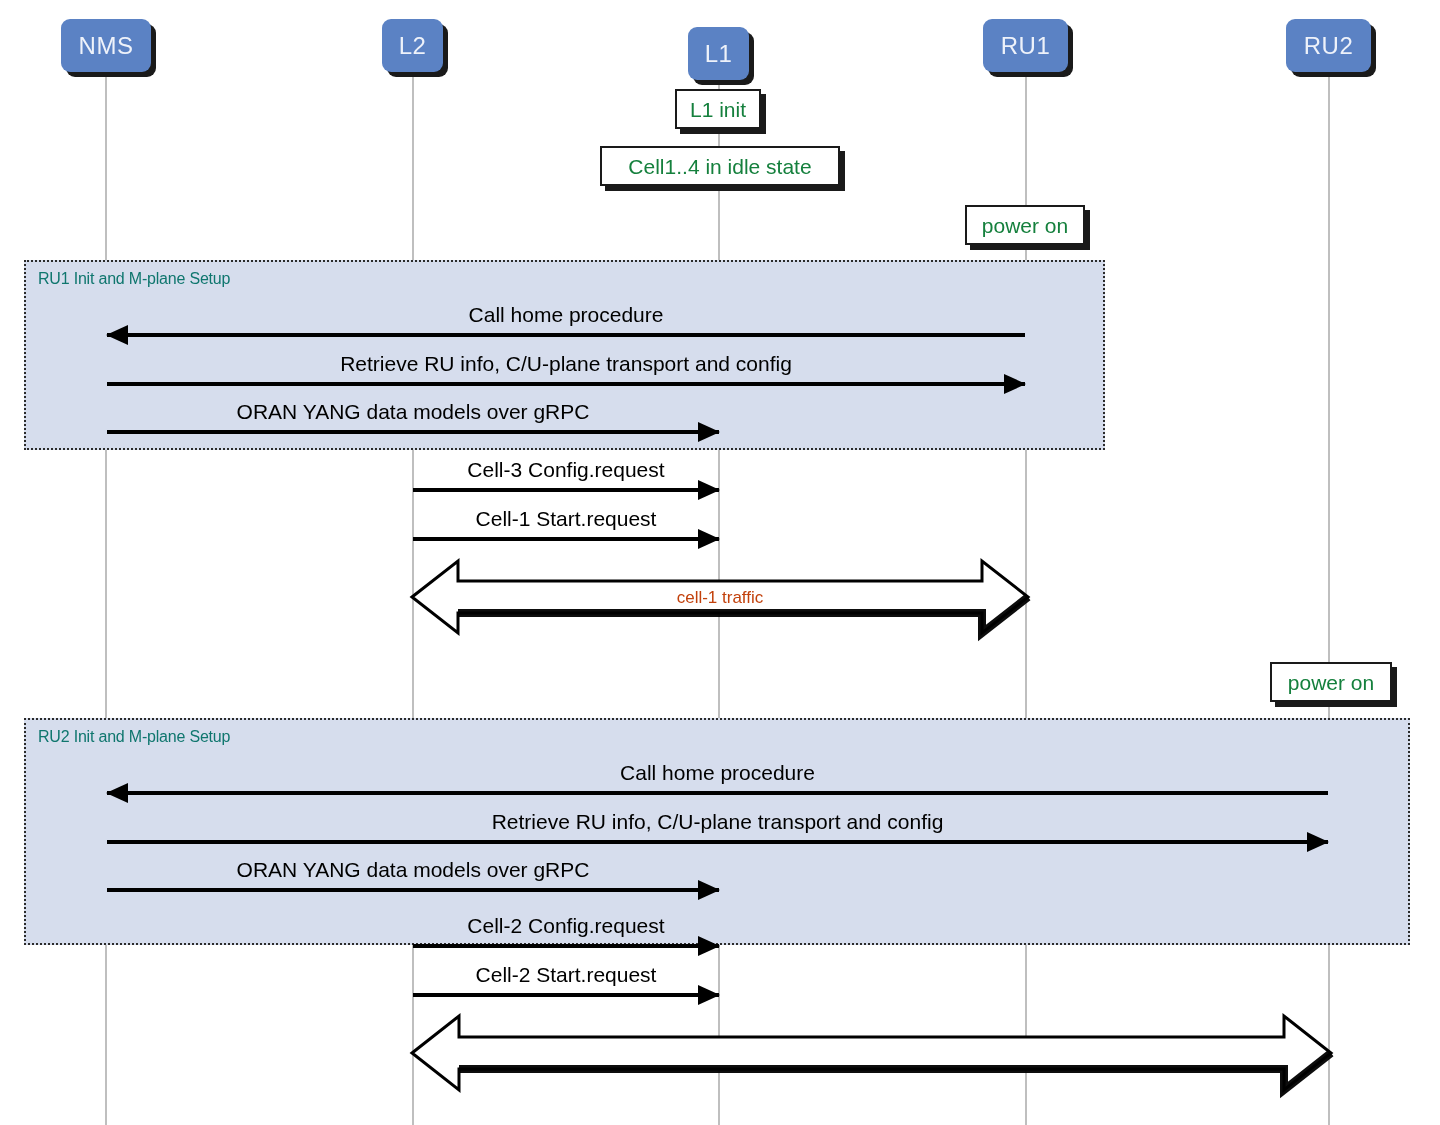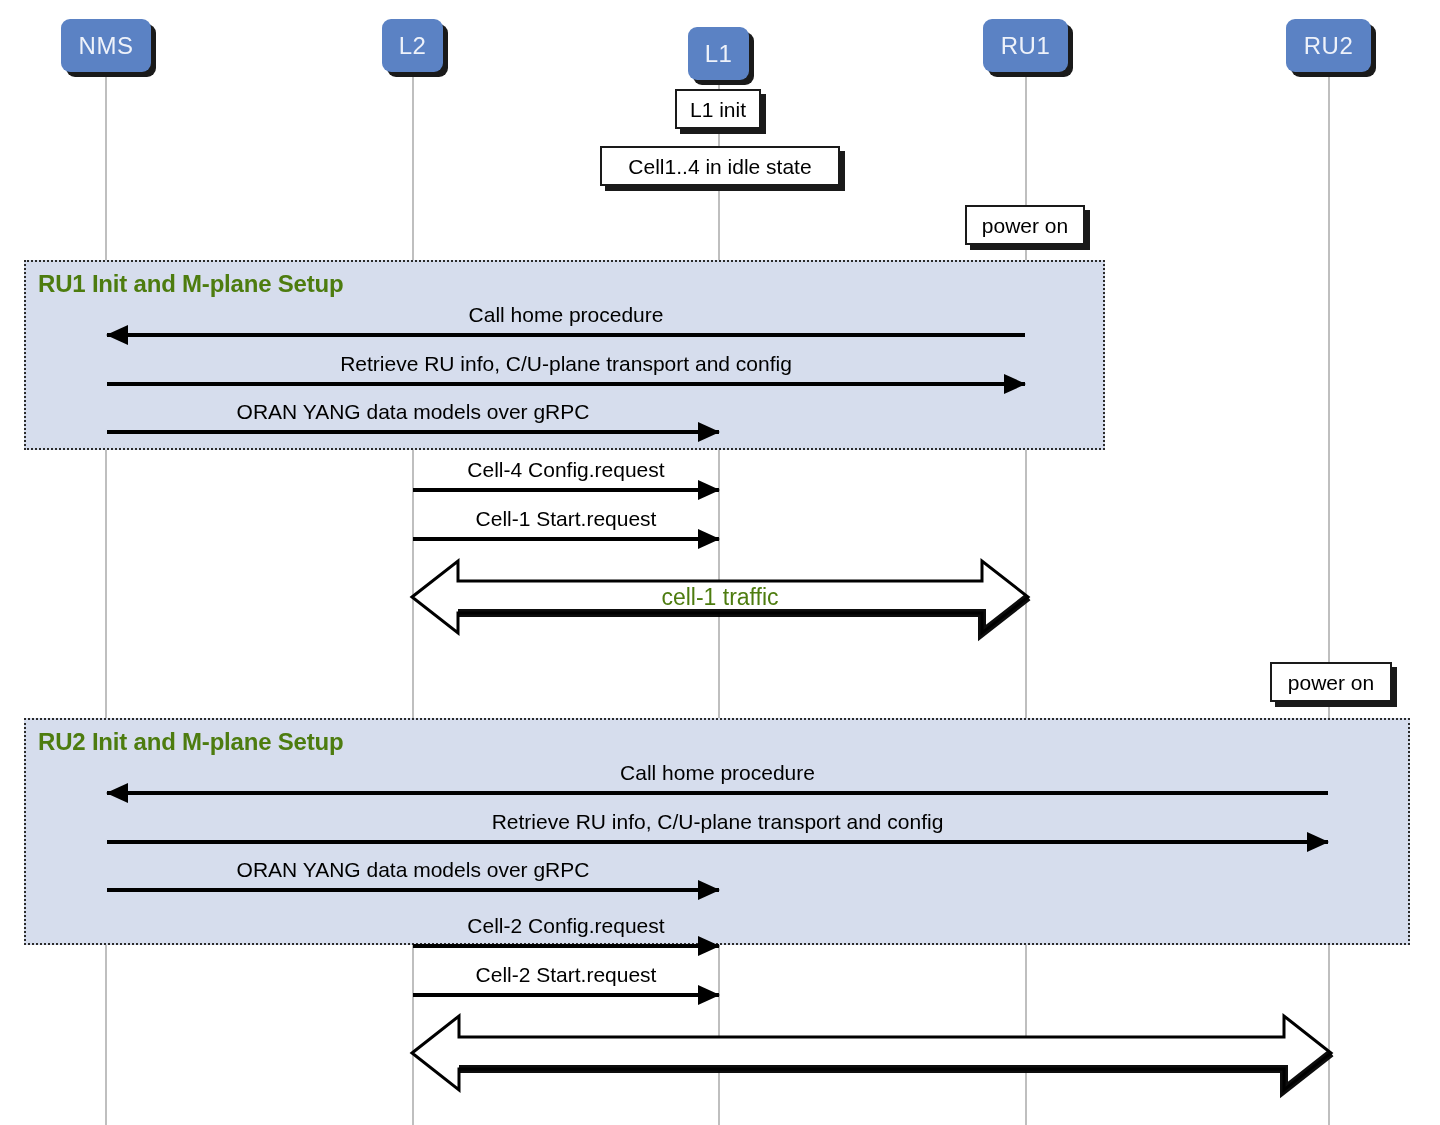--- a/index.html
+++ b/index.html
@@ -47,39 +47,39 @@
     background: #ffffff;
     border: 2px solid #1a1a1a;
     box-shadow: 5px 5px 0 0 #1a1a1a;
     display: flex;
     align-items: center;
     justify-content: center;
     box-sizing: border-box;
   }
   .note-label {
     font-size: 21px;
-    color: #000000;
+    color: #15803d;
     white-space: nowrap;
     line-height: 1;
   }
 
   
   .fragment {
     position: absolute;
     background: #d6dded;
     border: 2px dotted #2b2b2b;
     box-sizing: border-box;
   }
   .fragment-title {
     position: absolute;
     left: 12px;
     top: 8px;
-    font-size: 24px;
-    font-weight: bold;
-    color: #4d7c0f;
+    font-size: 16px;
+    font-weight: normal;
+    color: #0f766e;
     white-space: nowrap;
     letter-spacing: -0.2px;
   }
 
   
   .msg {
     position: absolute;
     height: 0;
   }
   .msg .shaft {
@@ -128,22 +128,22 @@
     display: block;
     overflow: visible;
   }
   .traffic-label {
     position: absolute;
     left: 0;
     right: 0;
     top: 50%;
     transform: translateY(-50%);
     text-align: center;
-    font-size: 23px;
-    color: #4d7c0f;
+    font-size: 17px;
+    color: #c2410c;
     line-height: 1;
     pointer-events: none;
   }
 </style>
 </head>
 <body>
 
 <div id="diagram">
 
   <div class="lifeline-line" style="left:105px; top:62px; height:1063px;"></div>
@@ -199,21 +199,21 @@
 
   <div class="msg to-right" style="left:107px; top:430px; width:612px;">
     <div class="shaft"></div>
     <div class="head"></div>
     <span class="msg-label center">ORAN YANG data models over gRPC</span>
   </div>
 
   <div class="msg to-right" style="left:413px; top:488px; width:306px;">
     <div class="shaft"></div>
     <div class="head"></div>
-    <span class="msg-label center">Cell-4 Config.request</span>
+    <span class="msg-label center">Cell-3 Config.request</span>
   </div>
 
   <div class="msg to-right" style="left:413px; top:537px; width:306px;">
     <div class="shaft"></div>
     <div class="head"></div>
     <span class="msg-label center">Cell-1 Start.request</span>
   </div>
 
   <div class="traffic" style="left:412px; top:553px; width:616px; height:88px;">
     <svg width="616" height="88" viewBox="0 0 616 88">

